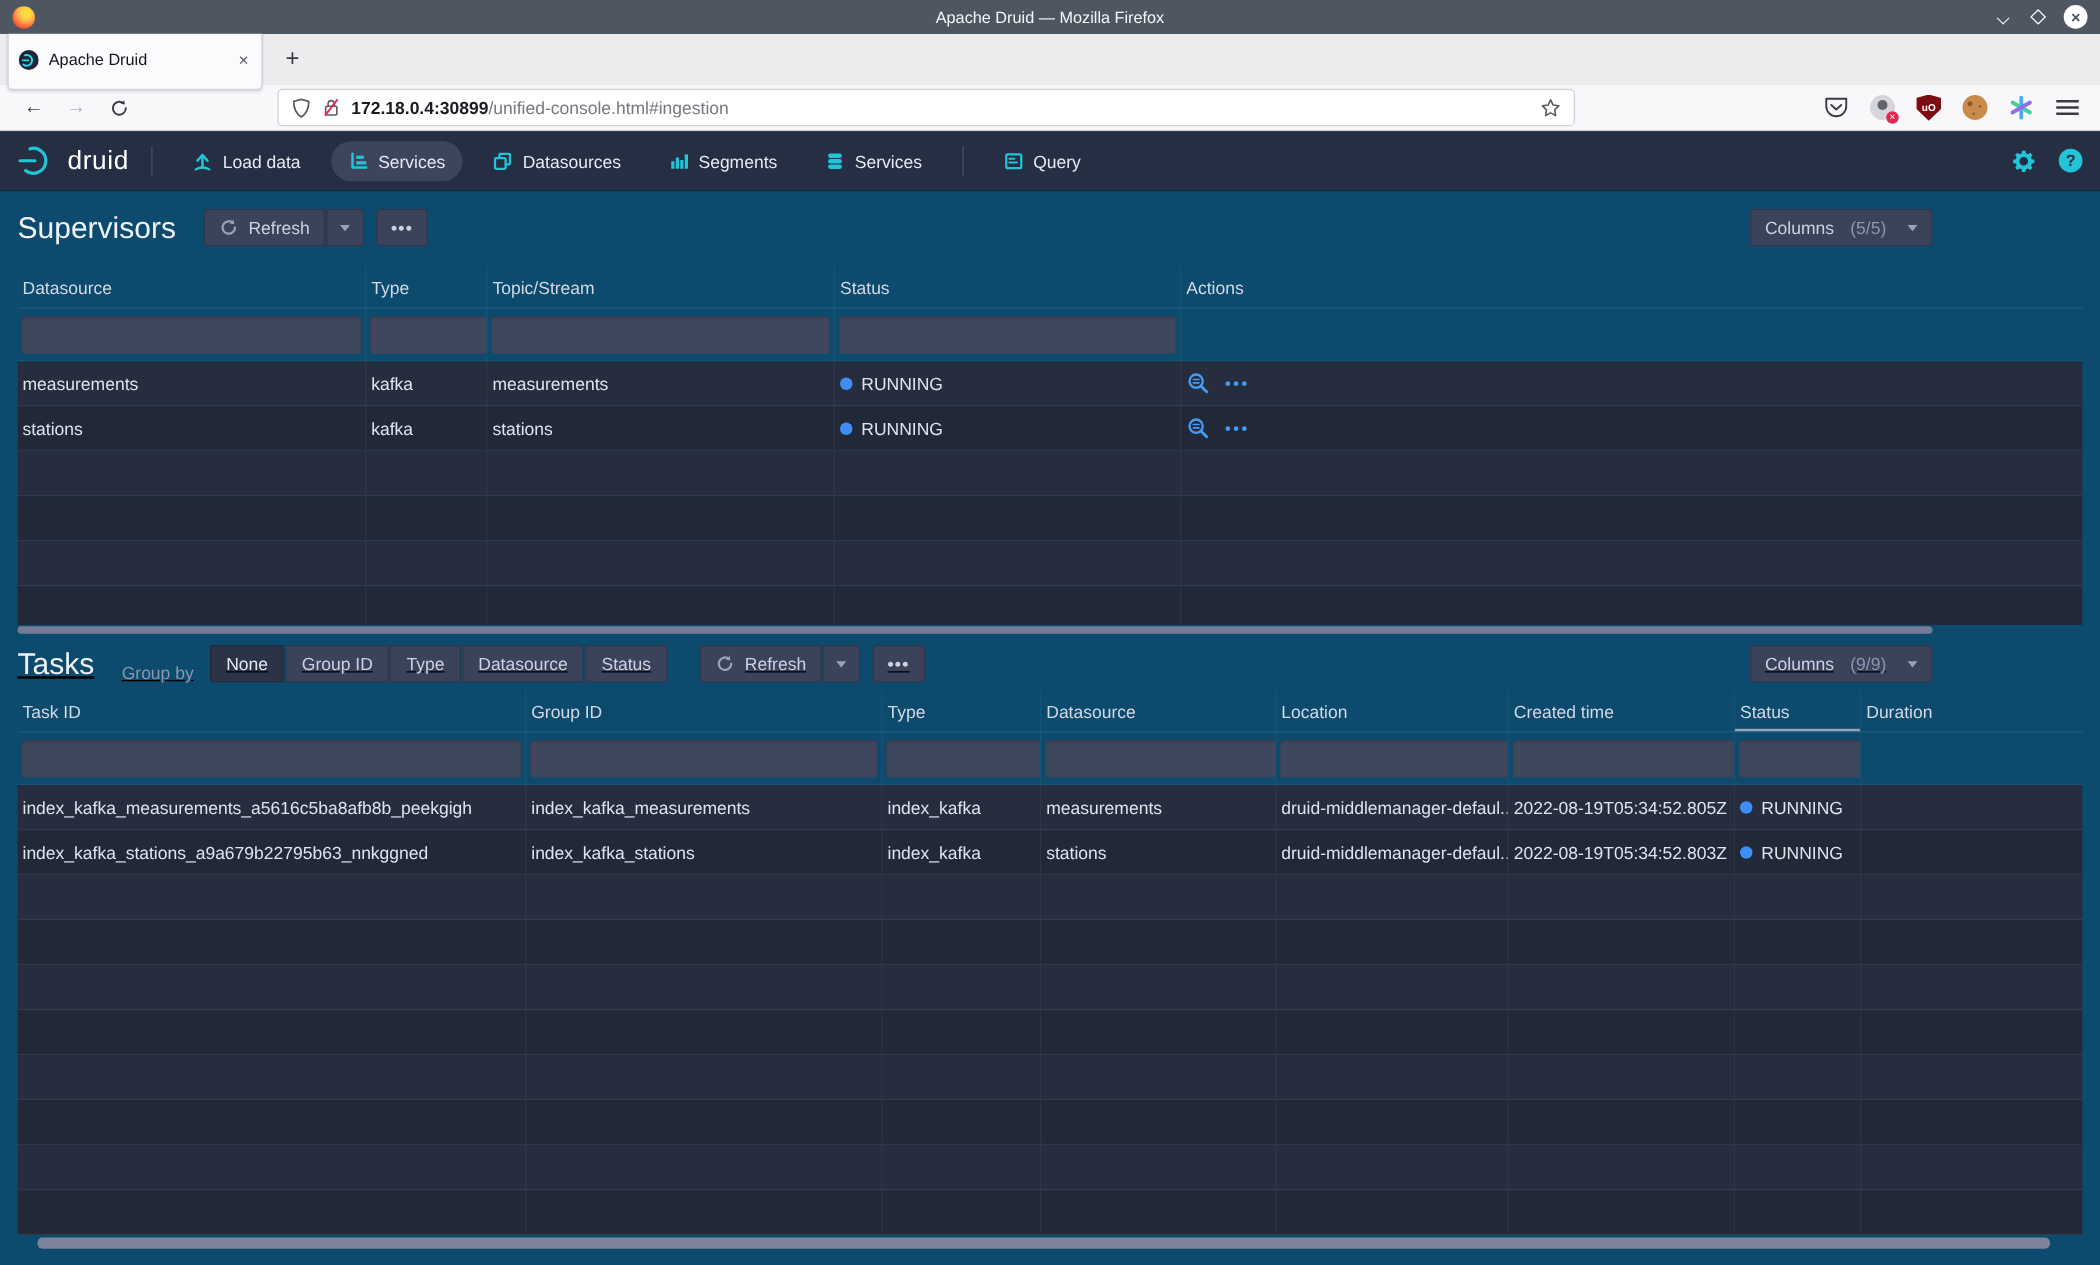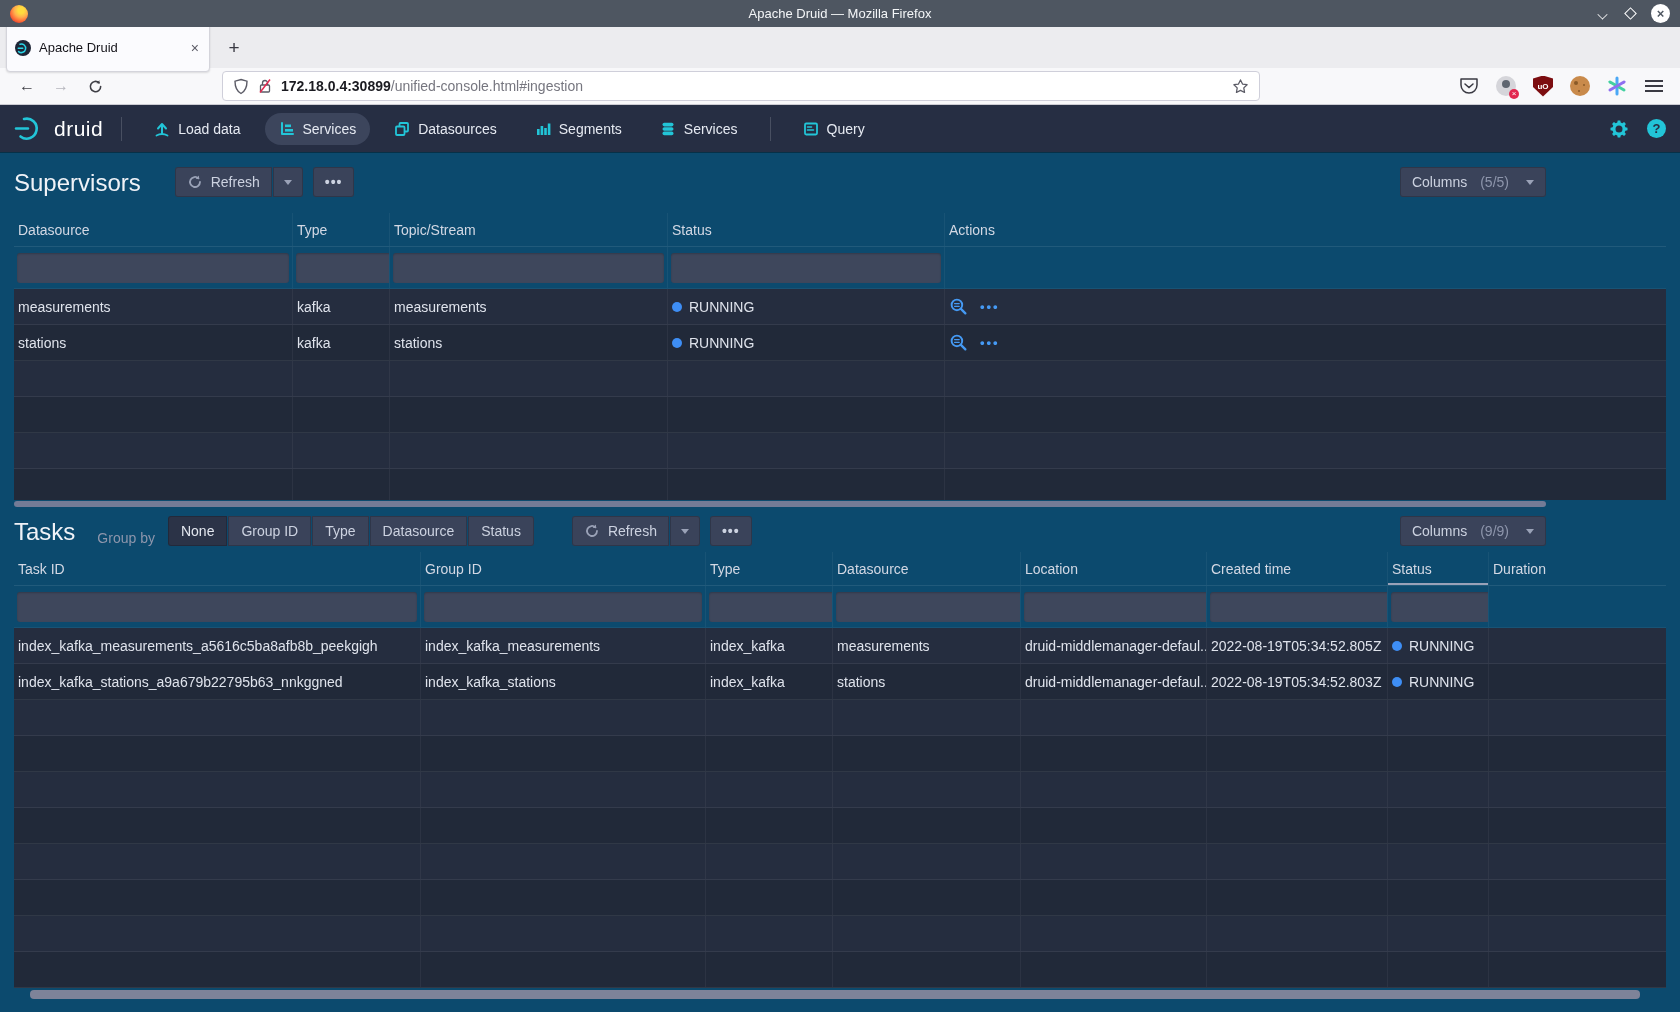--- a/index.html
+++ b/index.html
@@ -52,21 +52,21 @@
   .dnav-item { display:flex; align-items:center; gap:8px; height:32px; padding:0 14px; border-radius:16px; color:#e6eaf2; font-size:14px; }
   .dnav-item.active { background:#3c455c; }
   .dnav-right { margin-left:auto; display:flex; align-items:center; gap:18px; }
   .help-circle { width:19px; height:19px; border-radius:50%; background:#22c5d8; color:#262e43; font-size:13px; font-weight:bold; display:flex; align-items:center; justify-content:center; }
 
   
   .page { padding:0 14px; }
   .sec-head { display:flex; align-items:flex-end; height:30px; }
   .sup-head { margin-top:15px; }
   .sec-title { color:#f0f2f7; font-size:24px; font-weight:500; margin-right:22px; }
-  .btn { height:30px; display:inline-flex; align-items:center; gap:8px; padding:0 12px; background:#3a435a; border-radius:3px; color:#ccd2e0; font-size:14px; box-shadow:inset 0 0 0 1px rgba(0,0,0,.18);margin-left:12px; }
+  .btn { height:30px; display:inline-flex; align-items:center; gap:8px; padding:0 12px; background:#3a435a; border-radius:3px; color:#ccd2e0; font-size:14px; box-shadow:inset 0 0 0 1px rgba(0,0,0,.18); }
   .btn-group { display:flex; }
   .btn-group .btn:first-child { border-radius:3px 0 0 3px; }
   .btn-group .btn:last-child { border-radius:0 3px 3px 0; margin-left:1px; }
   .btn.caret-btn { padding:0 11px; }
   .btn.more-btn { margin-left:10px; letter-spacing:1px; font-weight:bold; }
   .caret { width:0; height:0; border-left:4px solid transparent; border-right:4px solid transparent; border-top:5px solid #9aa2b7; }
   .columns-btn { margin-left:auto; margin-right:120px; }
   .count { color:#8e96ac; margin-left:5px; }
   .columns-btn .caret { margin-left:9px; }
   .groupby-label { color:#8e96ac; font-size:14px; margin-right:13px; }
@@ -97,21 +97,21 @@
   .sup-body { height:211px; }
   .task-body { height:360px; }
 
   
   .sc1{width:279px}.sc2{width:97px}.sc3{width:278px}.sc4{width:277px}.sc5{width:721px}
   
   .tc1{width:407px}.tc2{width:285px}.tc3{width:127px}.tc4{width:188px}.tc5{width:186px}.tc6{width:181px}.tc7{width:101px}.tc8{width:177px}
 
   .splitter { height:7px; margin:0; display:flex; align-items:center; }
   .splitter-bar { width:1532px; height:6px; border-radius:3px; background:#747b96; }
-  .tasks-head { margin-top:9px; }
+  .tasks-head { margin-top:9px;text-decoration:underline; }
   .tasks-tbl { margin-top:6px; }
   .hscroll { margin-top:2px; height:9px; position:relative; }
   .hscroll-thumb { position:absolute; left:16px; top:0; width:1610px; height:9px; border-radius:4px; background:#7d8399; }
   svg { display:block; }
 </style>
 </head>
 <body>
 
 <div class="app">
 

